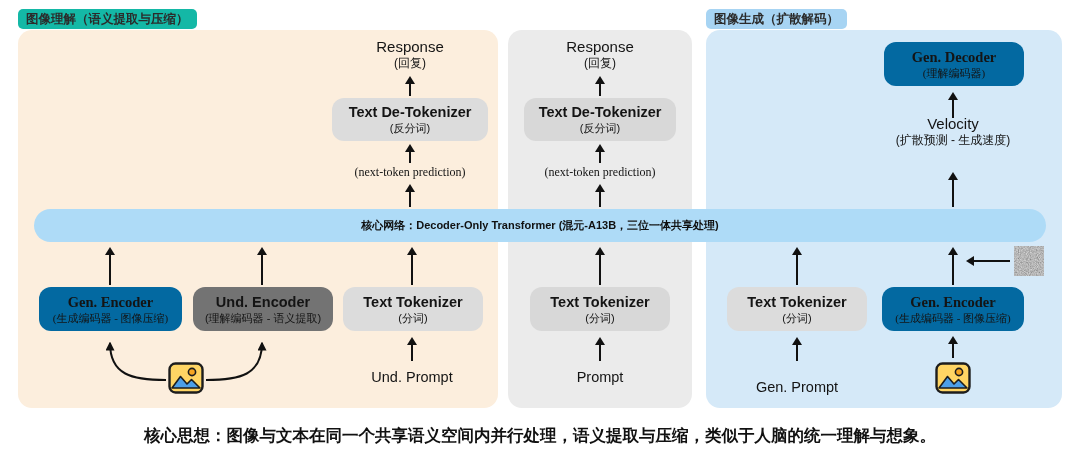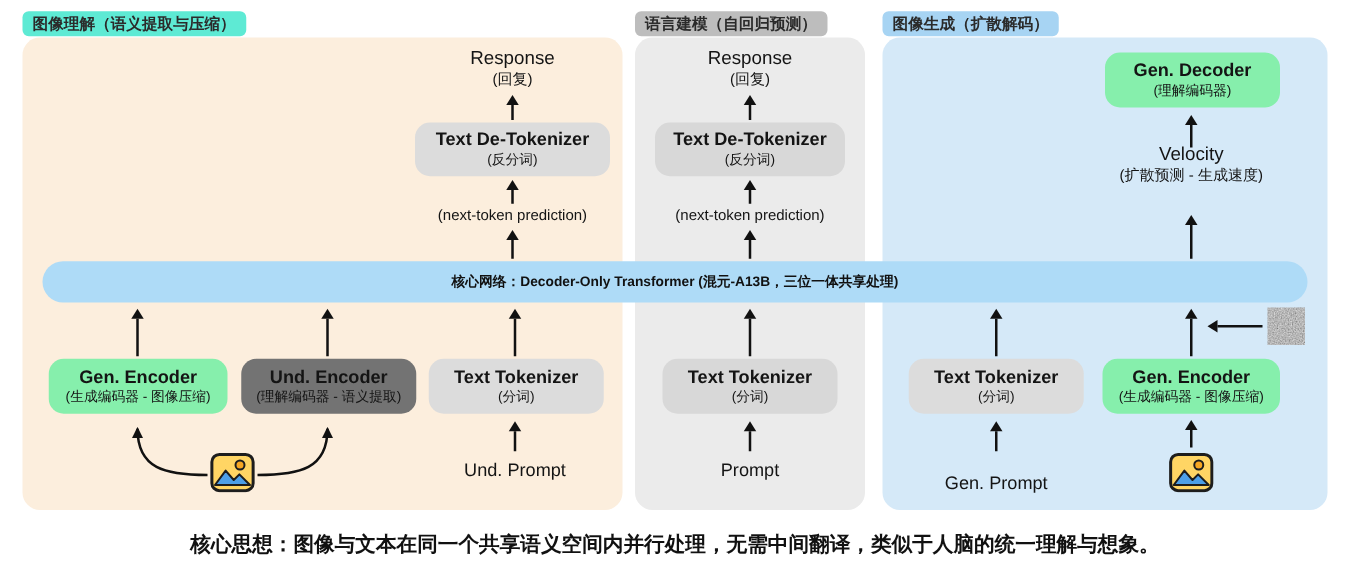--- a/index.html
+++ b/index.html
@@ -4,45 +4,45 @@
 <style>
   html,body{margin:0;padding:0;background:#ffffff;}
   #stage{
     position:relative;width:1080px;height:458px;background:#ffffff;overflow:hidden;
     font-family:"Liberation Sans","DejaVu Sans",sans-serif;color:#141414;
   }
   .badge{
     position:absolute;top:9px;height:20px;line-height:20px;padding:0 8px;
     border-radius:5px;font-size:12.5px;font-weight:700;color:#2b2b2b;white-space:nowrap;z-index:5;
   }
-  .badge.orange{background:#5eead4;}
+  .badge.orange{background:#14b8a6;}
   .badge.gray{background:#bdbdbd;}
   .badge.blue{background:#a7d4f3;}
   .panel{position:absolute;top:30px;height:378px;border-radius:14px;z-index:1;}
   .panel.peach{background:#fceedd;}
   .panel.grey{background:#ebebeb;}
   .panel.bluebg{background:#d5e9f8;}
   .band{
     position:absolute;left:34px;top:209px;width:1012px;height:33px;border-radius:17px;
     background:#aedbf7;z-index:3;display:flex;align-items:center;justify-content:center;
     font-size:11px;font-weight:700;color:#111;
   }
   .node{
     position:absolute;height:44px;border-radius:12px;z-index:2;
     display:flex;flex-direction:column;align-items:center;justify-content:center;text-align:center;
   }
   .node .t{font-size:14.5px;font-weight:700;line-height:17px;}
   .node .s{font-size:11px;line-height:13px;margin-top:1px;}
-  .node.green{background:#86efac;}
+  .node.green{background:#0369a1;font-family:Liberation Serif, serif;}
   .node.yellow{background:#737373;}
   .node.graybox{background:#dcdcdc;}
   .lbl{position:absolute;text-align:center;z-index:2;}
   .lbl .t{font-size:15px;line-height:19px;}
   .lbl .s{font-size:12px;line-height:15px;}
-  .small-note{position:absolute;text-align:center;font-size:12px;z-index:2;}
+  .small-note{position:absolute;text-align:center;font-size:12px;z-index:2;font-family:Liberation Serif, serif;}
   .prompt-lbl{position:absolute;text-align:center;font-size:14.5px;z-index:2;}
   .arr-up{position:absolute;width:12px;display:flex;flex-direction:column;align-items:center;z-index:2;}
   .arr-up .hd{width:0;height:0;border-left:5px solid transparent;border-right:5px solid transparent;border-bottom:8px solid #111;}
   .arr-up .sh{width:2px;flex:1;background:#111;}
   .arr-left{position:absolute;display:flex;align-items:center;z-index:2;}
   .arr-left .hd{width:0;height:0;border-top:5px solid transparent;border-bottom:5px solid transparent;border-right:8px solid #111;}
   .arr-left .sh{height:2px;flex:1;background:#111;}
   .caption{
     position:absolute;left:0;top:425px;width:1080px;text-align:center;
     font-size:16.5px;font-weight:700;color:#111;z-index:2;
@@ -53,21 +53,20 @@
 </head>
 <body>
 
 <div id="stage">
 
   <div class="panel peach" style="left:18px;width:480px;"></div>
   <div class="panel grey" style="left:508px;width:184px;"></div>
   <div class="panel bluebg" style="left:706px;width:356px;"></div>
 
   <div class="badge orange" style="left:18px;">图像理解（语义提取与压缩）</div>
-  <div class="badge gray" style="left:508px;">语言建模（自回归预测）</div>
   <div class="badge blue" style="left:706px;">图像生成（扩散解码）</div>
 
   <div class="band">核心网络：Decoder-Only Transformer (混元-A13B，三位一体共享处理)</div>
 
   <div class="lbl" style="left:330px;top:37px;width:160px;">
     <div class="t">Response</div>
     <div class="s">(回复)</div>
   </div>
   <div class="arr-up" style="left:404px;top:76px;height:20px;">
       <i class="hd"></i>
@@ -236,15 +235,15 @@
   <div class="arr-up" style="left:947px;top:336px;height:22px;">
       <i class="hd"></i>
       <i class="sh"></i>
     </div>
   <svg class="icon-abs" style="left:935px;top:362px;" width="36" height="32" viewBox="0 0 36 32">
     <rect x="1.5" y="1.5" width="33" height="29" rx="6" fill="#ffd564" stroke="#1d1d1d" stroke-width="2.4"></rect>
     <circle cx="24" cy="10" r="3.6" fill="#f6a623" stroke="#1d1d1d" stroke-width="1.6"></circle>
     <path d="M4 26 L12.5 14.5 L19 22 L23.5 17.5 L32 26 Z" fill="#4d9fe8" stroke="#1d1d1d" stroke-width="1.6" stroke-linejoin="round"></path>
   </svg>
 
-  <div class="caption">核心思想：图像与文本在同一个共享语义空间内并行处理，无需中间翻译，类似于人脑的统一理解与想象。</div>
+  <div class="caption">核心思想：图像与文本在同一个共享语义空间内并行处理，语义提取与压缩，类似于人脑的统一理解与想象。</div>
 
 </div>
 
 </body></html>

